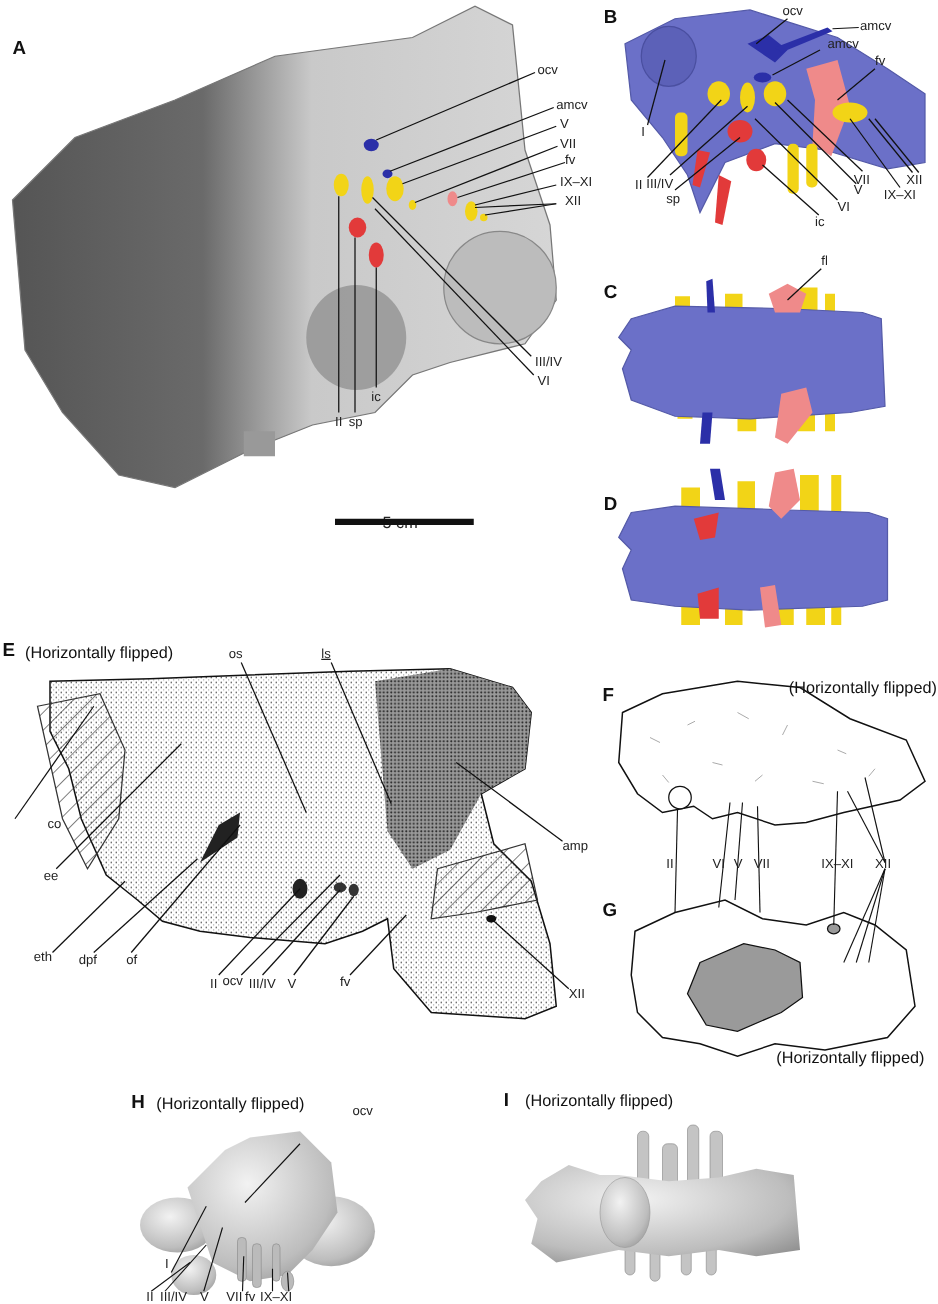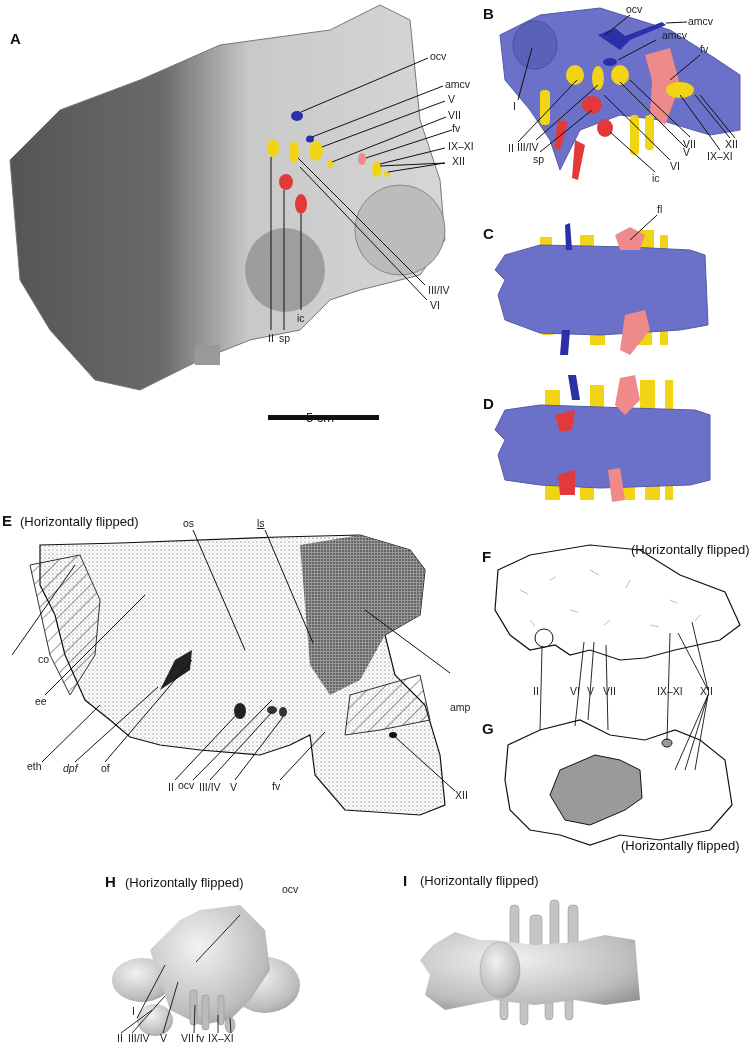--- a/index.html
+++ b/index.html
@@ -219,29 +219,29 @@
       <line x1="365" y1="105" x2="450" y2="168"></line>
     </g>
   </svg>
   <div class="plabel" style="left:2px;top:7px;">E</div>
   <div class="sub" style="left:20px;top:9px;">(Horizontally flipped)</div>
   <div class="lbl" style="left:183px;top:12px;">os</div>
   <div class="lbl" style="left:257px;top:12px;text-decoration:underline;">ls</div>
   <div class="lbl" style="left:2px;top:148px;margin-left:36px;">co</div>
   <div class="lbl" style="left:35px;top:190px;">ee</div>
   <div class="lbl" style="left:27px;top:255px;">eth</div>
-  <div class="lbl" style="left:63px;top:257px;font-style:italic;">dpf</div>
+  <div class="lbl" style="left:63px;top:257px;">dpf</div>
   <div class="lbl" style="left:101px;top:257px;">of</div>
   <div class="lbl" style="left:168px;top:276px;">II</div>
   <div class="lbl" style="left:178px;top:274px;">ocv</div>
   <div class="lbl" style="left:199px;top:276px;">III/IV</div>
   <div class="lbl" style="left:230px;top:276px;">V</div>
   <div class="lbl" style="left:272px;top:275px;">fv</div>
   <div class="lbl" style="left:455px;top:284px;">XII</div>
-  <div class="lbl" style="left:450px;top:166px;margin-top:30px;">amp</div>
+  <div class="lbl" style="left:450px;top:166px;">amp</div>
 </div>
 
 <div class="panel" style="left:470px;top:530px;width:280px;height:320px;">
   <svg width="280" height="320">
     <path d="M28,40 L60,25 L120,15 L170,20 L210,45 L255,62 L270,95 L250,110 L205,120 L175,128 L150,130 L120,120 L100,125 L85,115 L60,120 L40,105 L25,80 Z" fill="#fff" stroke="#111" stroke-width="1.2"></path>
     <circle cx="74" cy="108" r="9" fill="#fff" stroke="#111"></circle>
     <g stroke="#aaa" stroke-width="0.8">
       <path d="M50,60 l8,4 M80,50 l6,-3 M120,40 l9,5 M160,50 l-4,8 M200,70 l7,3 M230,85 l-5,6 M100,80 l8,2 M140,90 l-6,5 M180,95 l9,2 M60,90 l5,6"></path>
     </g>
     <path d="M38,215 L70,200 L110,190 L140,205 L175,210 L205,200 L230,210 L255,230 L262,275 L240,300 L190,310 L150,305 L120,315 L90,305 L60,300 L40,280 L35,250 Z" fill="#fff" stroke="#111" stroke-width="1.2"></path>

